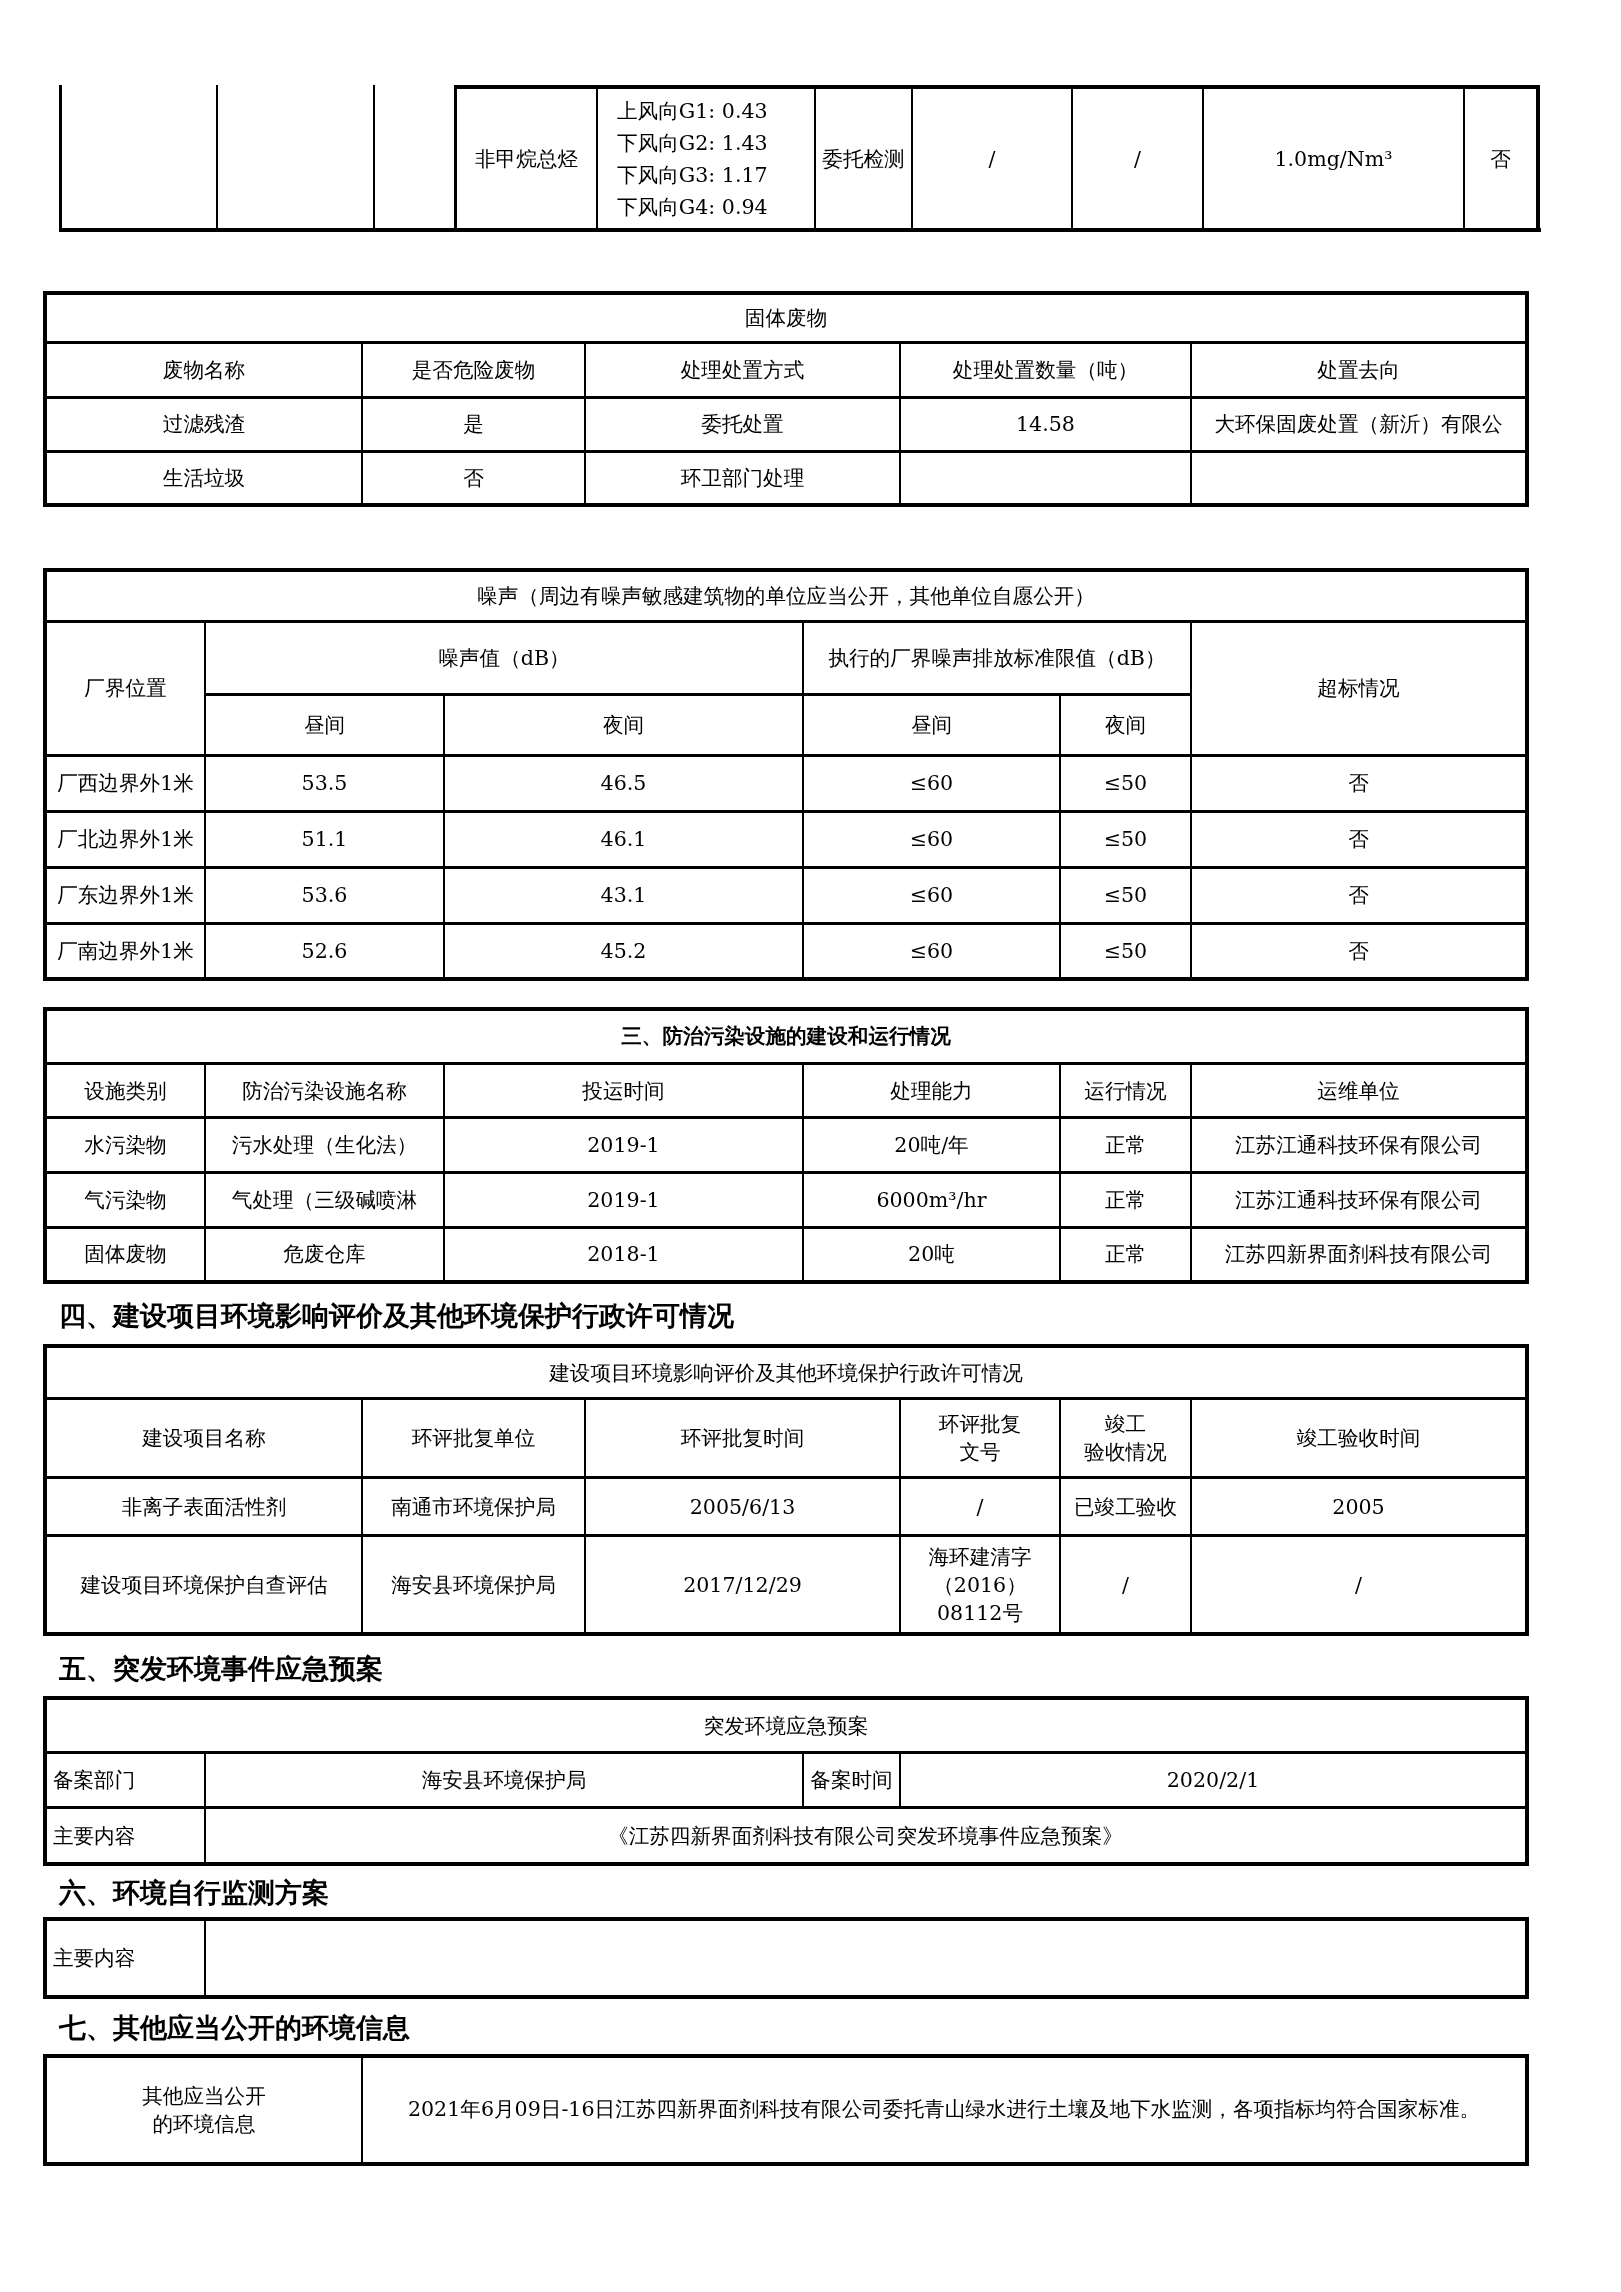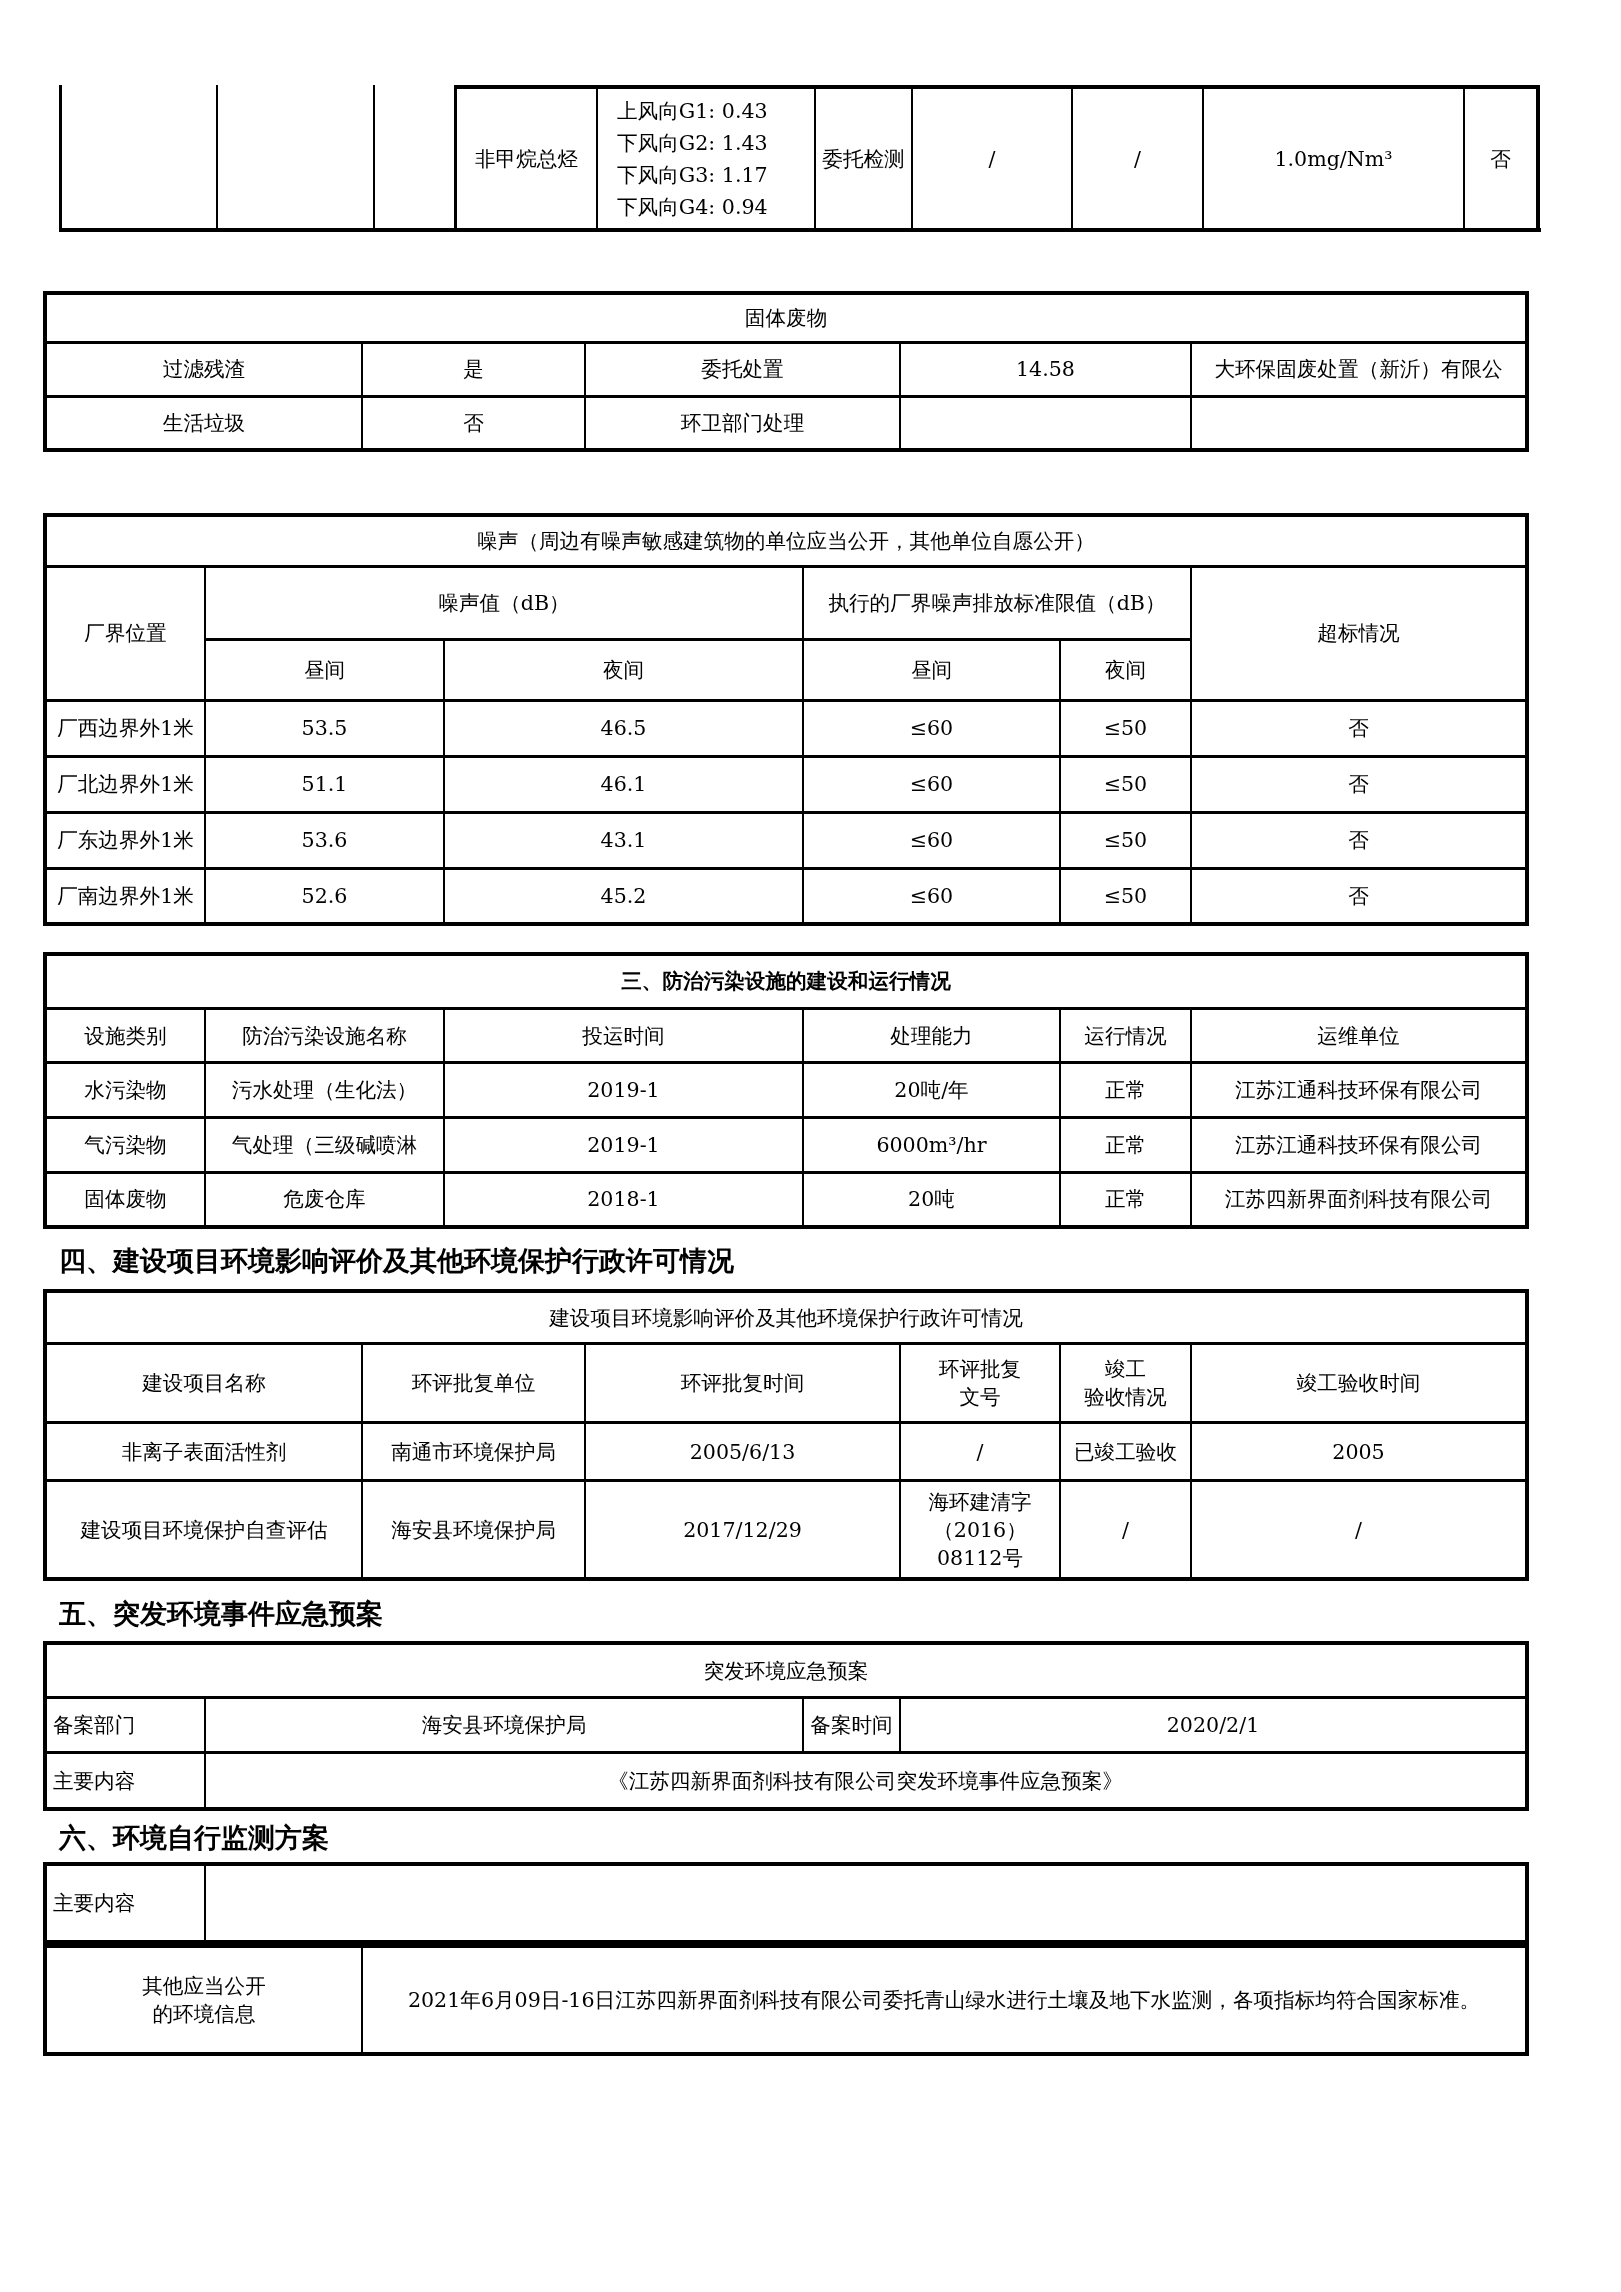--- a/index.html
+++ b/index.html
@@ -54,20 +54,27 @@
         <col style="width:317px">
         <col style="width:223px">
         <col style="width:315px">
         <col style="width:291px">
         <col style="width:336px">
       </colgroup>
     <tbody>
         <tr style="height:49px">
       <td colspan="5">固体废物</td>
     </tr>
+    <tr style="height:55px">
+      <td>废物名称</td>
+      <td>是否危险废物</td>
+      <td>处理处置方式</td>
+      <td>处理处置数量（吨）</td>
+      <td>处置去向</td>
+    </tr>
     <tr style="height:54px">
       <td>过滤残渣</td>
       <td>是</td>
       <td>委托处置</td>
       <td>14.58</td>
       <td class="nowrap">大环保固废处置（新沂）有限公</td>
     </tr>
     <tr style="height:54px">
       <td>生活垃圾</td>
       <td>否</td>
@@ -263,20 +270,21 @@
         <col style="width:1322px">
       </colgroup>
     <tbody>
         <tr style="height:78px">
       <td class="left">主要内容</td>
       <td></td>
     </tr>
   </tbody>
     </table>
 
+  <div class="heading" style="margin:11.8px 0 9.8px 59px">七、其他应当公开的环境信息</div>
   <table class="t">
     <colgroup>
         <col style="width:317px">
         <col style="width:1165px">
       </colgroup>
     <tbody>
         <tr style="height:108px">
       <td class="pre">其他应当公开
 的环境信息</td>
       <td class="content-left">2021年6月09日-16日江苏四新界面剂科技有限公司委托青山绿水进行土壤及地下水监测，各项指标均符合国家标准。</td>

